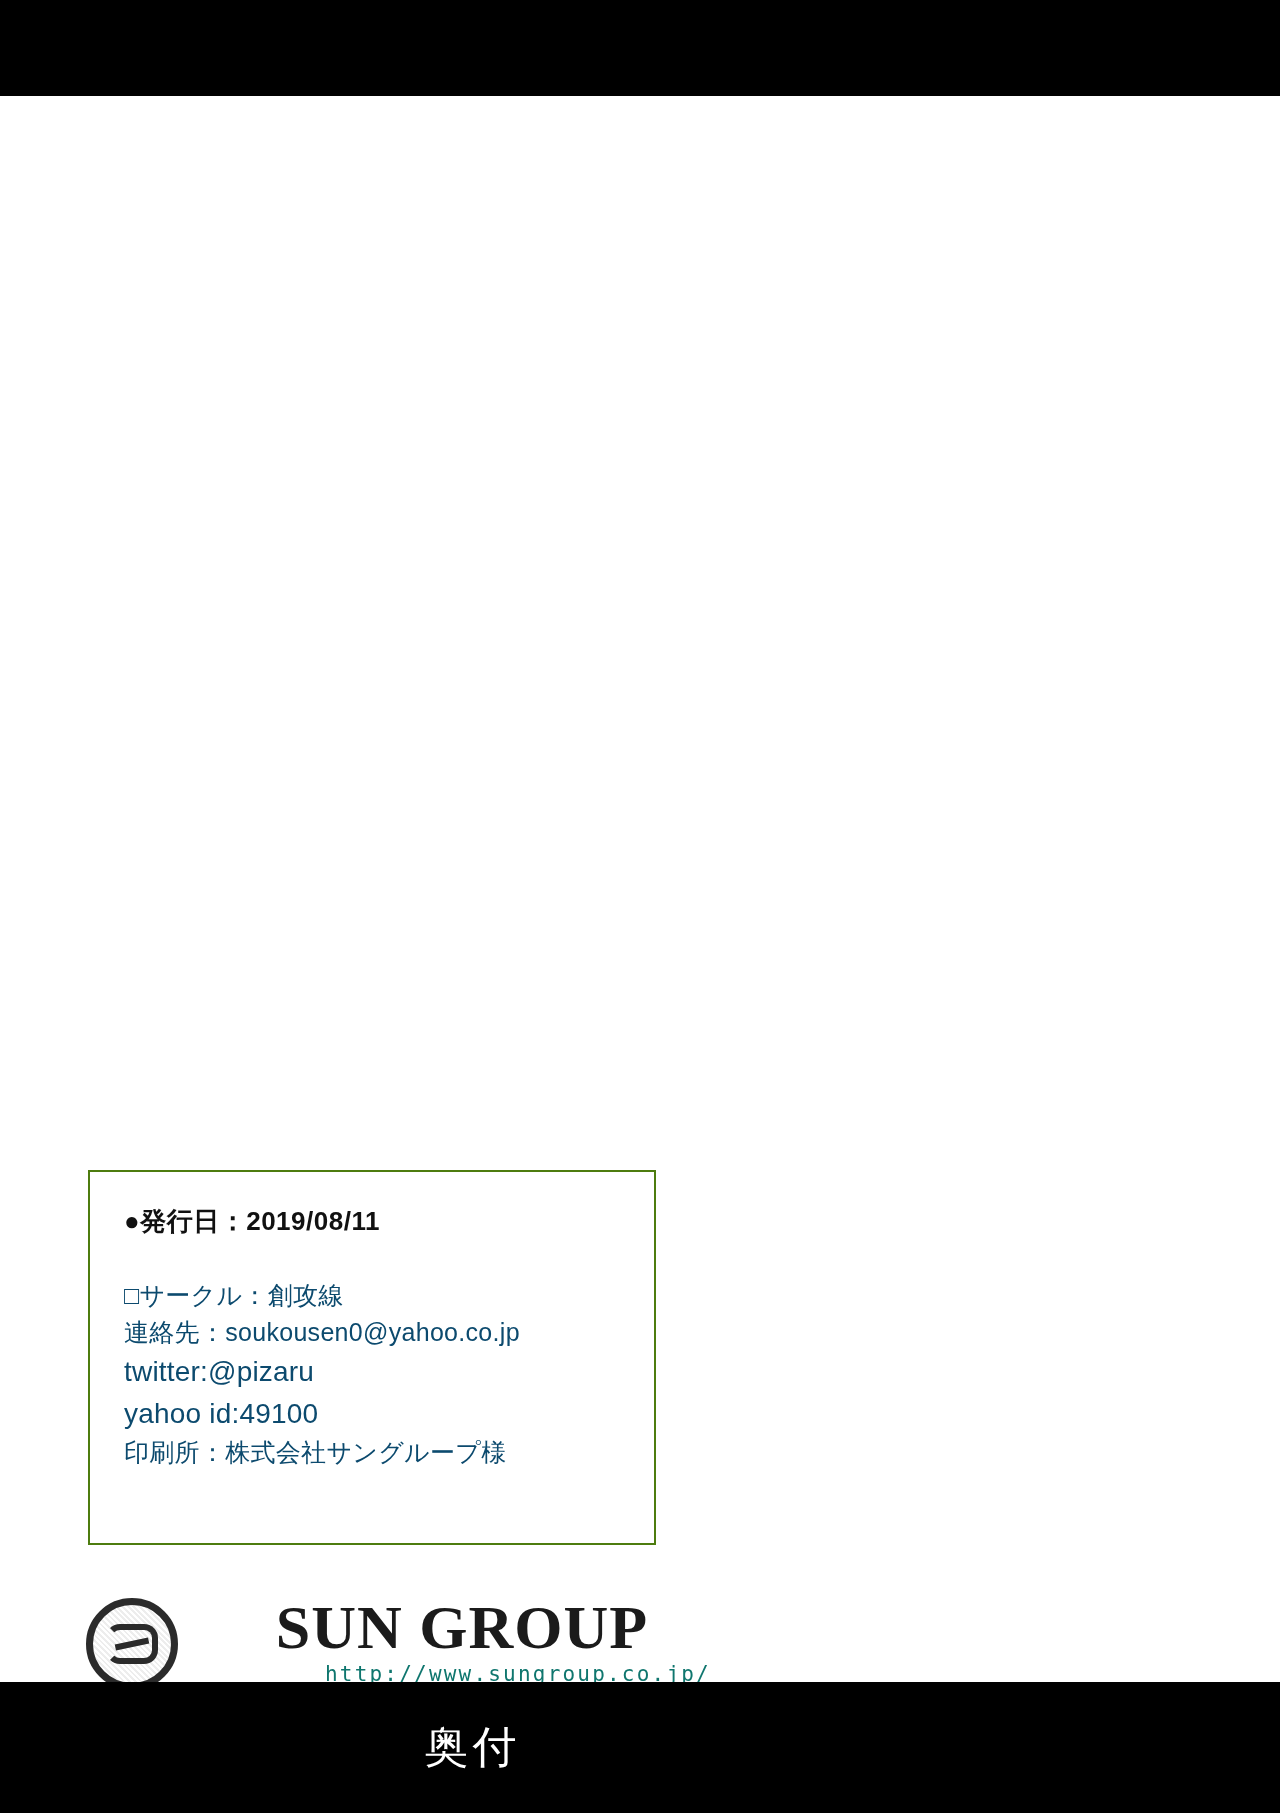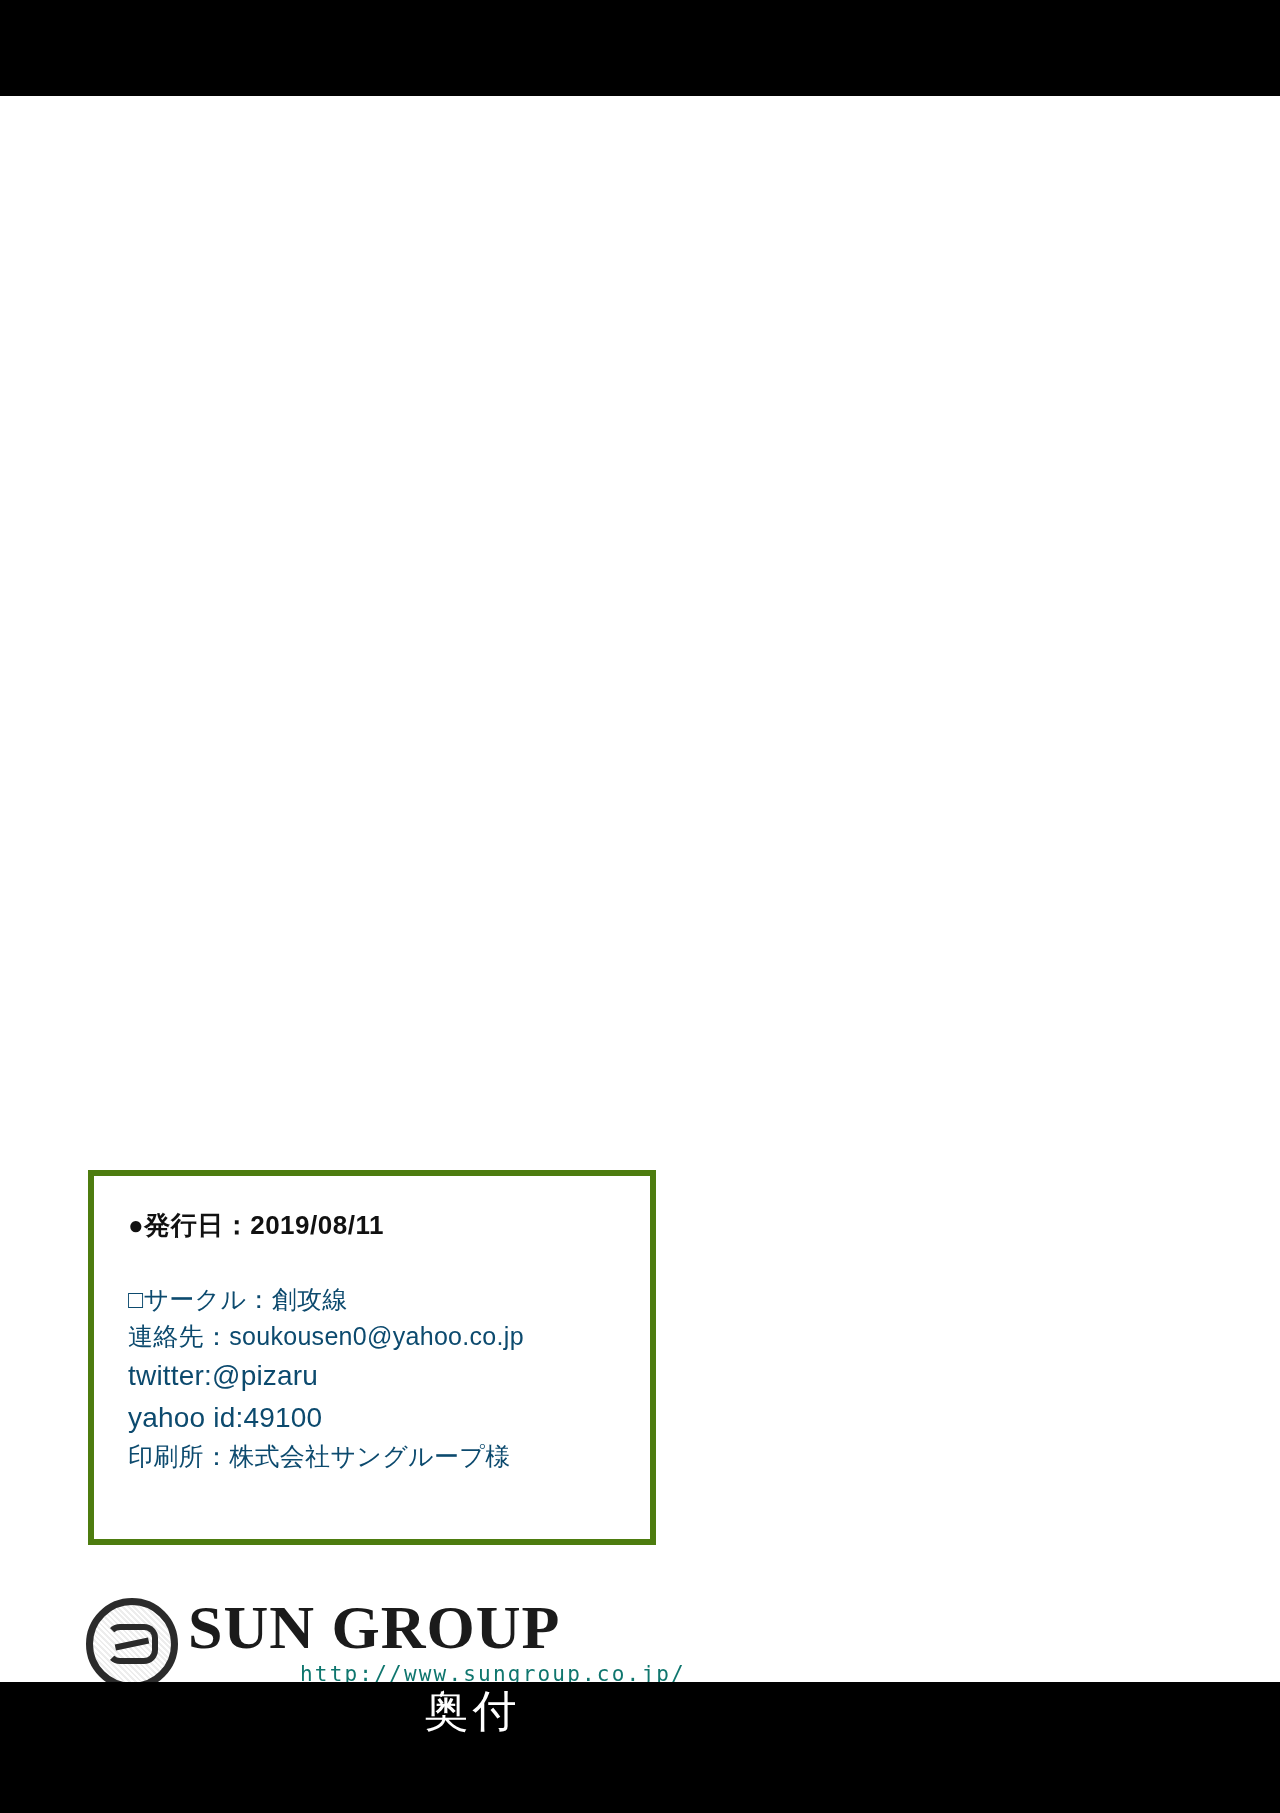--- a/index.html
+++ b/index.html
@@ -28,21 +28,21 @@
     height: 1586px;
     background: #ffffff;
   }
   
   .colophon-box {
     position: absolute;
     left: 88px;
     top: 1074px;
     width: 568px;
     height: 375px;
-    border: 6px solid #4d7c0f;
+    border: 2px solid #4d7c0f;
     box-sizing: border-box;
     background: #ffffff;
   }
   .colophon-inner {
     padding: 34px 30px 0 34px;
   }
   .pub-date {
     font-size: 26px;
     font-weight: bold;
     color: #111111;
@@ -103,22 +103,23 @@
     content: "";
     position: absolute;
     left: 50%;
     top: 50%;
     transform: translate(-50%, -50%) rotate(-12deg);
     width: 34px;
     height: 6px;
     background: #2b2b2b;
   }
   .logo-text-wrap {
-    margin-left: 10px;
+    margin-left: 35px;
     padding-top: 4px;
+    text-align: center;
   }
   .logo-name {
     font-family: "Liberation Serif", serif;
     font-size: 62px;
     font-weight: bold;
     color: #1b1b1b;
     letter-spacing: 1px;
     line-height: 1;
     white-space: nowrap;
   }
@@ -133,20 +134,21 @@
   }
   
   .caption-band {
     position: absolute;
     left: 0;
     top: 1682px;
     width: 1065px;
     height: 131px;
     background: #000000;
     display: flex;
+    align-items: center;
     justify-content: center;
   }
   .caption-text {
     color: #ffffff;
     font-size: 44px;
     letter-spacing: 4px;
     font-family: "DejaVu Sans", sans-serif;
     margin-left: -120px;
   }
   .top-band {

